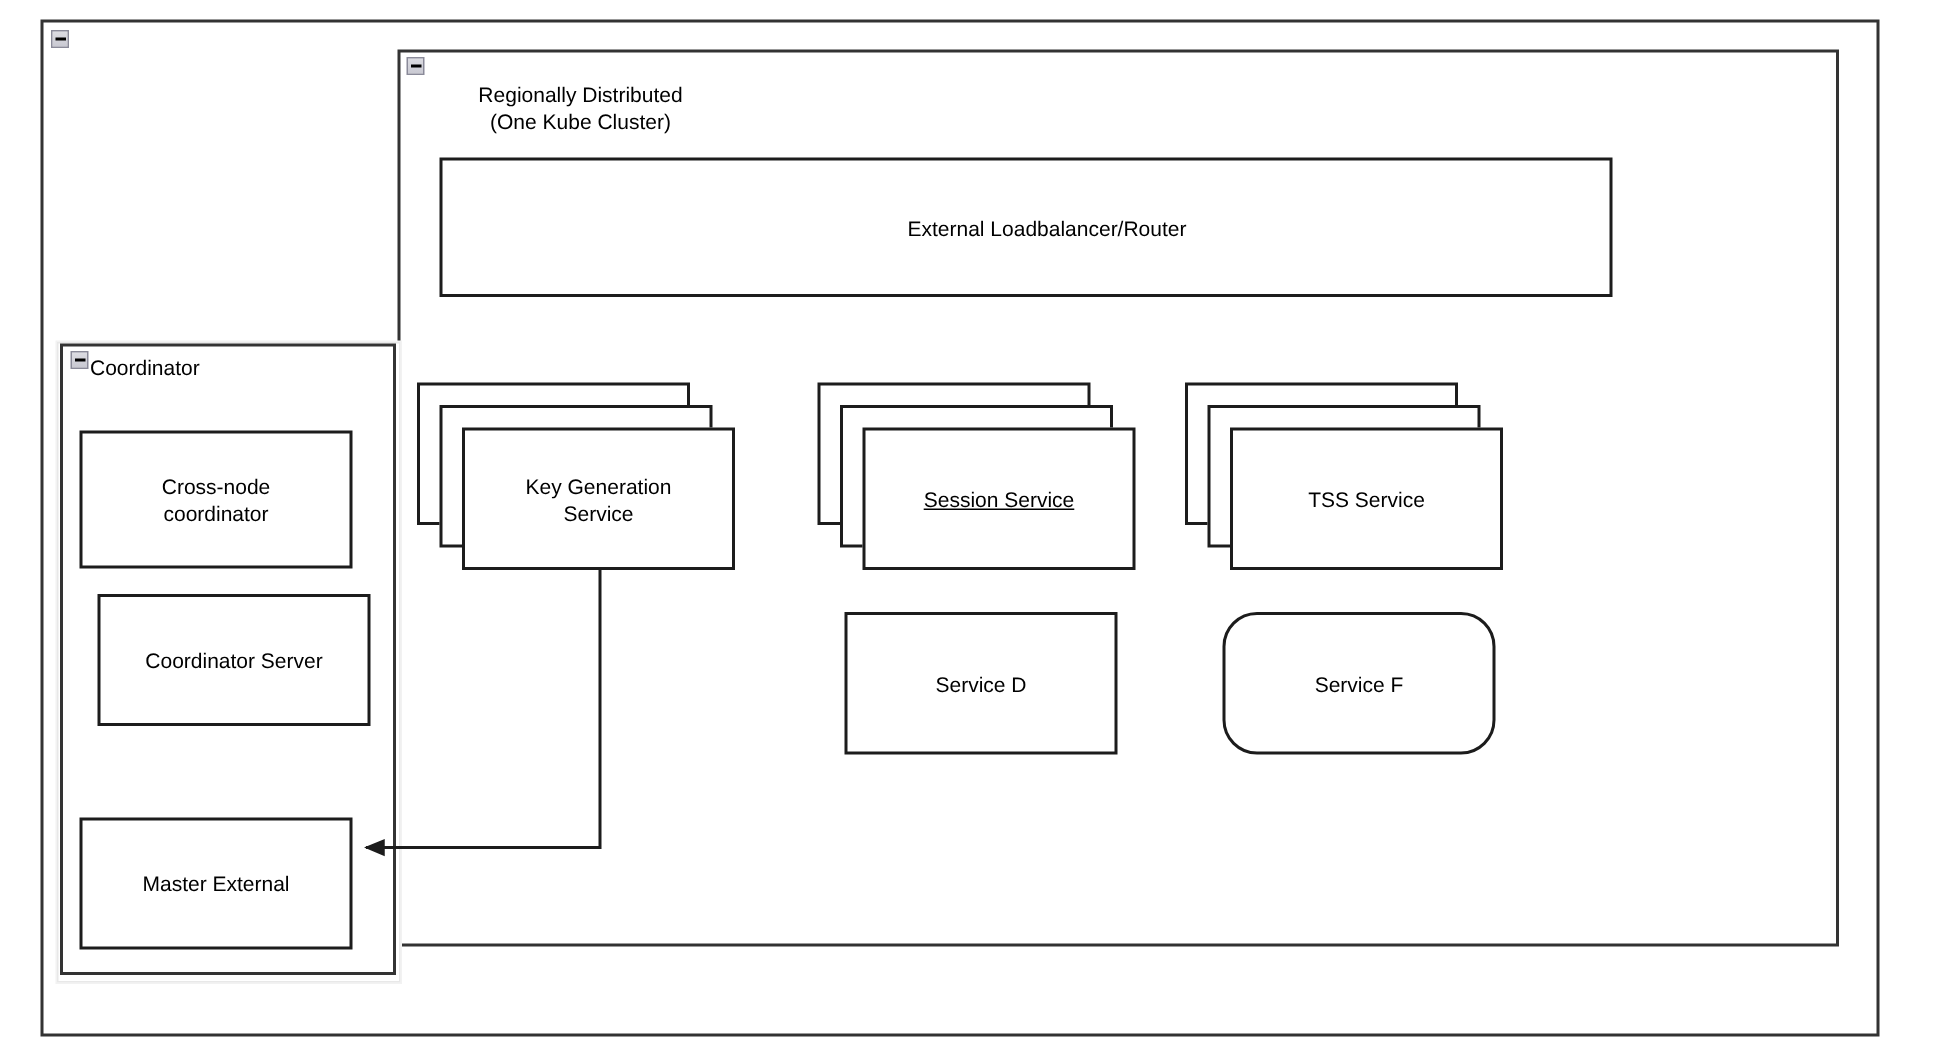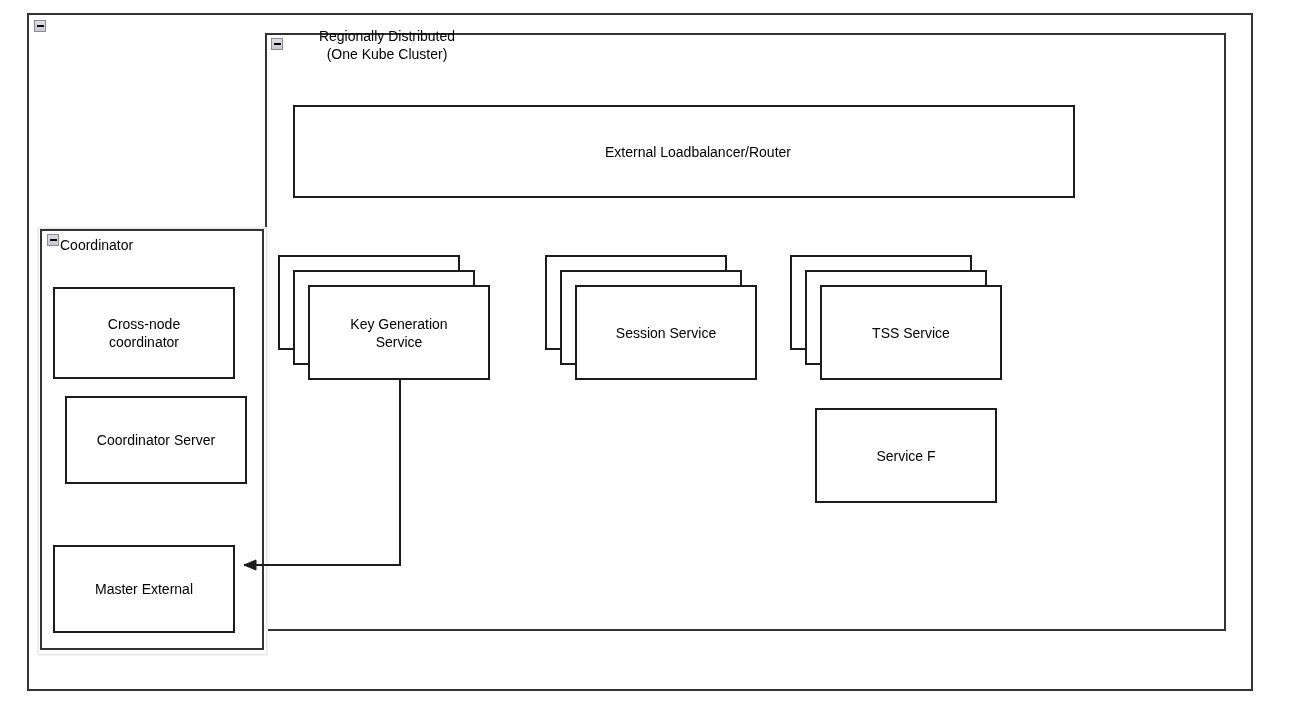--- a/index.html
+++ b/index.html
@@ -83,21 +83,21 @@
   
   .frame-title {
     font-size: 14px;
     line-height: 18px;
     text-align: center;
     white-space: pre-line;
     color: #000000;
   }
 
   #node-title     { left: 49px;  top: 31px;  width: 140px; }
-  #cluster-title  { left: 292px; top: 27px;  width: 190px; }
+  #cluster-title  { left: 292px; top: 54px;  width: 190px; }
   #coordinator-title {
     left: 60px; top: 236px; width: 140px;
     text-align: left; font-size: 14px; line-height: 18px;
   }
 
   
   .box {
     border: 2px solid #1c1c1c;
     background: #ffffff;
     display: flex;
@@ -112,21 +112,21 @@
   
   #loadbalancer { left: 293px; top: 105px; width: 782px; height: 93px; padding-left: 28px; }
 
   
   #cross-node-coordinator { left: 53px;  top: 287px; width: 182px; height: 92px; }
   #coordinator-server     { left: 53px;  top: 396px; width: 182px; height: 88px; margin-left: 12px; }
   #master-globaldb        { left: 53px;  top: 545px; width: 182px; height: 88px; }
 
   
   #service-d { left: 563px; top: 408px; width: 182px; height: 95px; }
-  #service-f { left: 815px; top: 408px; width: 182px; height: 95px; }
+  #service-f { left: 815px; top: 408px; width: 182px; height: 95px; border-radius: 23px; }
 
   
   .stack { position: absolute; }
   .stack .layer {
     position: absolute;
     border: 2px solid #1c1c1c;
     background: #ffffff;
     box-sizing: border-box;
   }
   .stack .layer.l0 { left: 0px;  top: 0px;  }
@@ -171,29 +171,30 @@
   <div class="stack" id="stack-keygen">
     <div class="layer l0" style="width:182px;height:95px;"></div>
     <div class="layer l1" style="width:182px;height:95px;"></div>
     <div class="layer l2" style="width:182px;height:95px;">Key Generation
 Service</div>
   </div>
 
   <div class="stack" id="stack-session">
     <div class="layer l0" style="width:182px;height:95px;"></div>
     <div class="layer l1" style="width:182px;height:95px;"></div>
-    <div class="layer l2" style="width:182px;height:95px;">Session Service</div>
+    <div class="layer l2" style="width:182px;height:95px;text-decoration:underline;">Session Service</div>
   </div>
 
   <div class="stack" id="stack-tss">
     <div class="layer l0" style="width:182px;height:95px;"></div>
     <div class="layer l1" style="width:182px;height:95px;"></div>
     <div class="layer l2" style="width:182px;height:95px;">TSS Service</div>
   </div>
 
+  <div class="abs box" id="service-d">Service D</div>
 
   <div class="abs box" id="service-f">Service F</div>
 
   <div class="abs" id="coordinator-shade"></div>
 
   <div class="abs frame" id="coordinator-frame"></div>
 
   <div class="abs collapse-icon" style="left:47px; top:234px;"></div>
 
   <div class="abs frame-title" id="coordinator-title">Coordinator</div>

